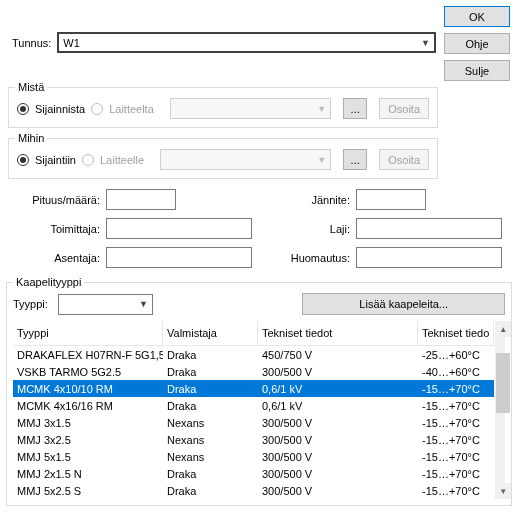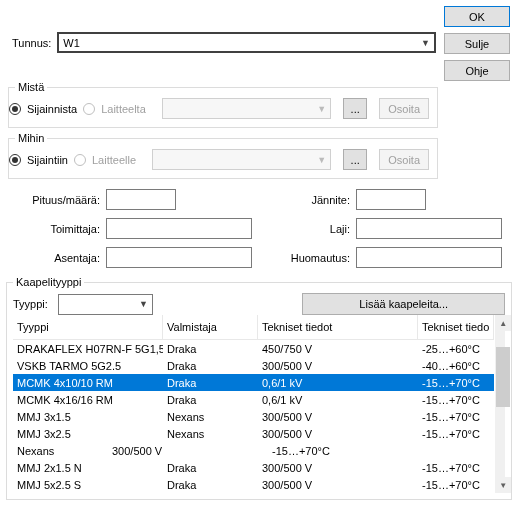--- a/index.html
+++ b/index.html
@@ -25,21 +25,21 @@
   .right-col { width: 66px; display: flex; flex-direction: column; gap: 6px; padding-top: 2px; margin-right:4px;}
   .btn {
     height: 21px; border: 1px solid #adadad; background: #e1e1e1;
     display: flex; align-items: center; justify-content: center;
     cursor: default;
   }
   .btn.primary { border: 1px solid #0078d7; }
 
   .group {
     border: 1px solid #dcdcdc; margin: 6px 80px 10px 8px; position: relative;
-    padding: 10px 8px 8px 0;
+    padding: 10px 8px 8px 8px;
   }
   .group-title {
     position: absolute; top: -7px; left: 6px; background: #fff; padding: 0 3px;
   }
   .group-body { display: flex; align-items: center; gap: 12px; }
   .radio-col { display: flex; flex-direction: row; gap: 6px; }
   .radio-row { display: flex; align-items: center; gap: 6px; }
   .radio {
     width: 12px; height: 12px; border-radius: 50%; border: 1px solid #333;
     display: flex; align-items: center; justify-content: center; background: #fff;
@@ -84,21 +84,21 @@
   .kt-row .combo2 {
     width: 95px; height:21px; border:1px solid #7a7a7a; background:#fff;
     display:flex; justify-content:flex-end; align-items:center; padding:0 4px;
   }
   .kt-spacer { flex: 1; }
   .kt-btn {
     height: 22px; border:1px solid #adadad; background:#e1e1e1;
     display:flex; align-items:center; justify-content:center; padding: 0 56px;
   }
 
-  .table-wrap { display:flex; }
+  .table-wrap { display:flex; margin-top:6px; }
   .table { flex:1; }
   .thead { display:flex; border-bottom:1px solid #e8e8e8; }
   .th {
     padding: 6px 4px; border-right: 1px solid #e8e8e8; font-weight: normal;
     white-space: nowrap; overflow:hidden;
   }
   .c1 { width: 150px; }
   .c2 { width: 95px; }
   .c3 { width: 160px; }
   .c4 { flex:1; min-width:0;}
@@ -127,22 +127,22 @@
 <div class="topbar">
   <div class="topbar-left">
     <span>Tunnus:</span>
     <div class="tunnus-select">
       <span>W1</span>
       <span class="chev">▼</span>
     </div>
   </div>
   <div class="right-col">
     <div class="btn primary">OK</div>
+    <div class="btn">Ohje</div>
     <div class="btn">Sulje</div>
-    <div class="btn">Ohje</div>
   </div>
 </div>
 
 <div class="group">
   <div class="group-title">Mistä</div>
   <div class="group-body">
     <div class="radio-col">
       <div class="radio-row">
         <div class="radio">
             <div class="dot"></div>
@@ -262,20 +262,21 @@
             <div class="td c3">300/500 V</div>
             <div class="td c4">-15…+70°C</div>
           </div>
           <div class="tr">
             <div class="td c1">MMJ 3x2.5</div>
             <div class="td c2">Nexans</div>
             <div class="td c3">300/500 V</div>
             <div class="td c4">-15…+70°C</div>
           </div>
           <div class="tr">
+            <div class="td c1">MMJ 5x1.5</div>
             <div class="td c2">Nexans</div>
             <div class="td c3">300/500 V</div>
             <div class="td c4">-15…+70°C</div>
           </div>
           <div class="tr">
             <div class="td c1">MMJ 2x1.5 N</div>
             <div class="td c2">Draka</div>
             <div class="td c3">300/500 V</div>
             <div class="td c4">-15…+70°C</div>
           </div>

